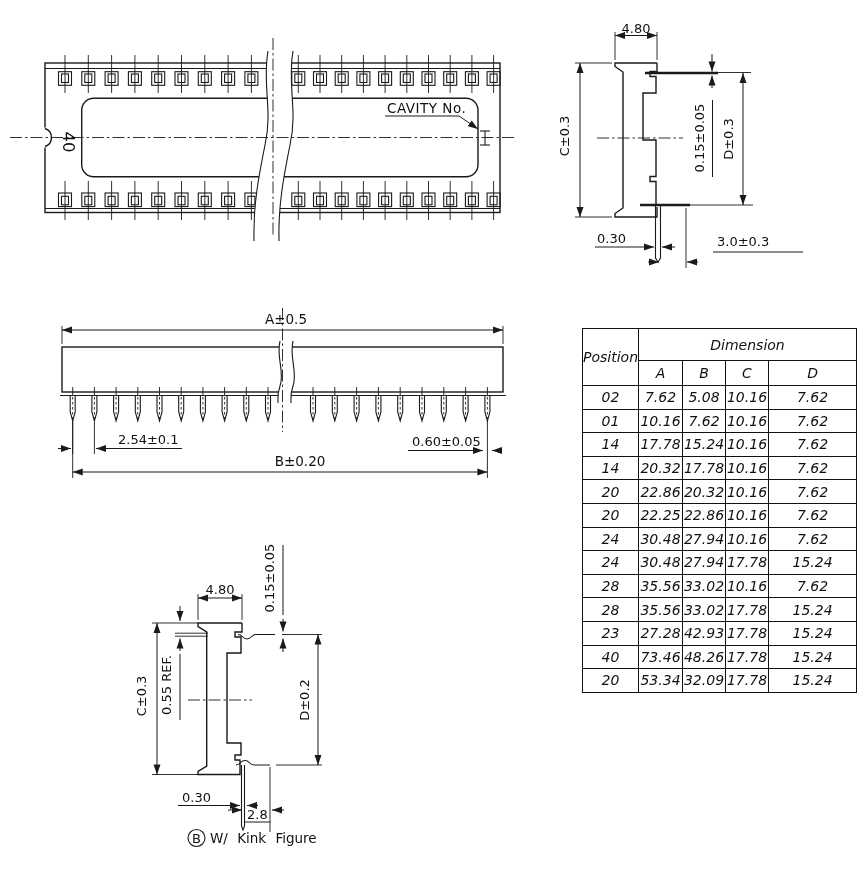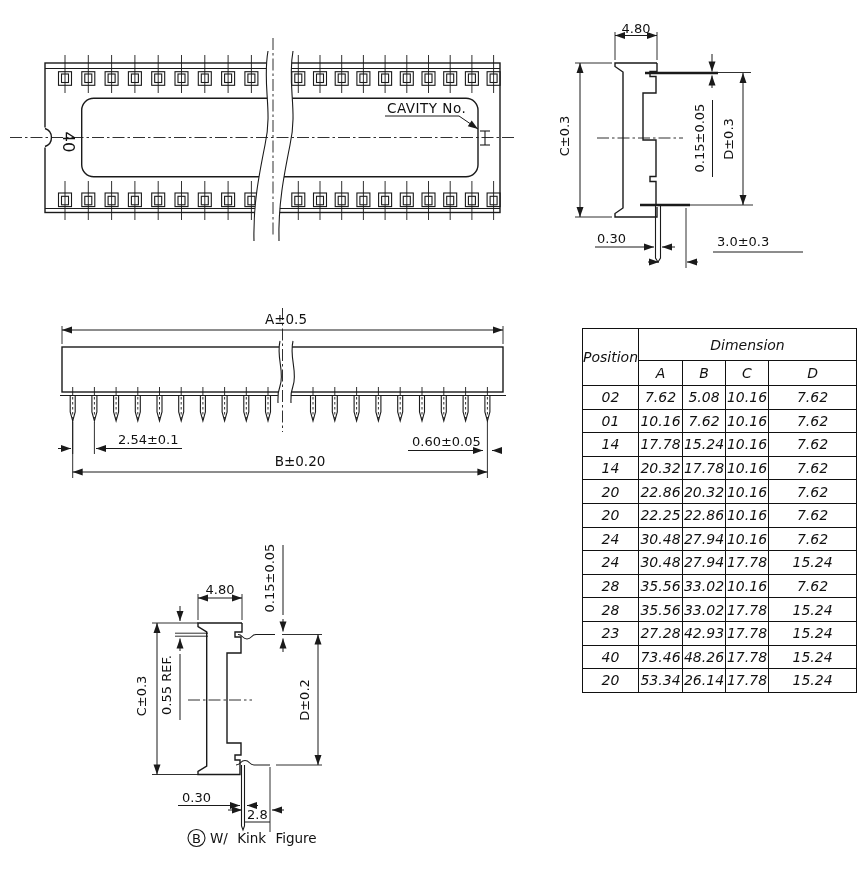--- a/index.html
+++ b/index.html
@@ -626,21 +626,21 @@
           <tr>
             <td>40</td>
             <td>73.46</td>
             <td>48.26</td>
             <td>17.78</td>
             <td>15.24</td>
           </tr>
           <tr>
             <td>20</td>
             <td>53.34</td>
-            <td>26.14</td>
+            <td>32.09</td>
             <td>17.78</td>
             <td>15.24</td>
           </tr>
         </tbody>
     </table>
   </div>
 
 </div>
 
 </body></html>

